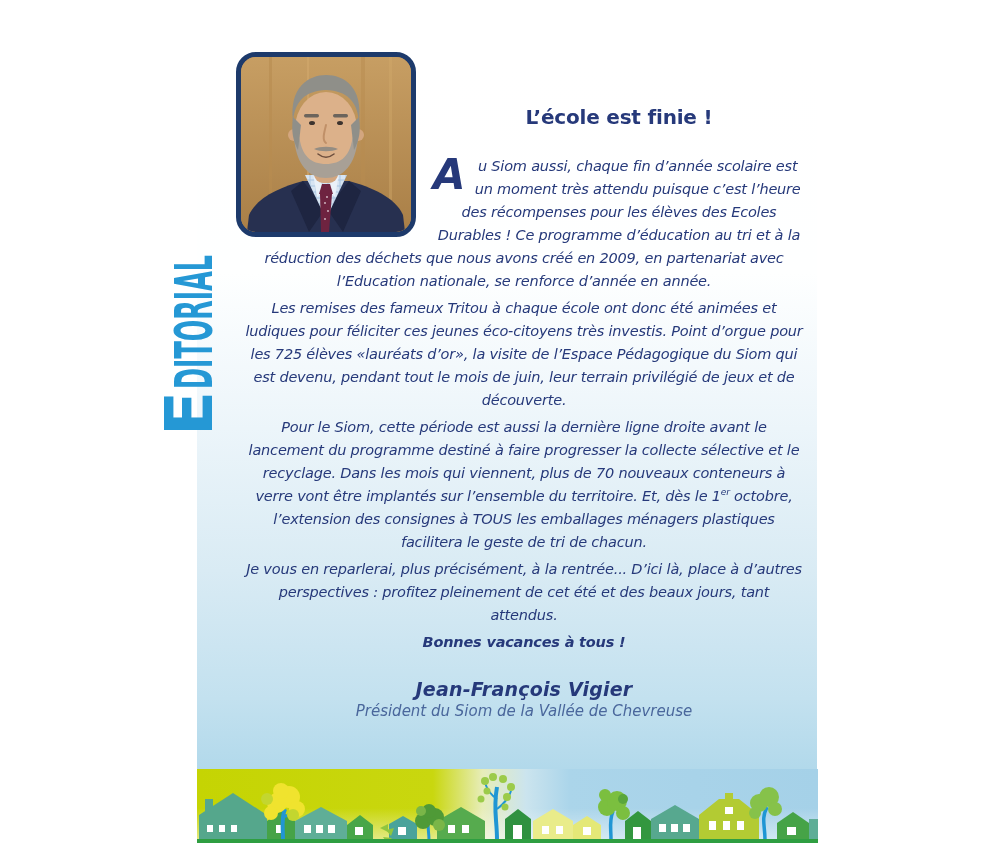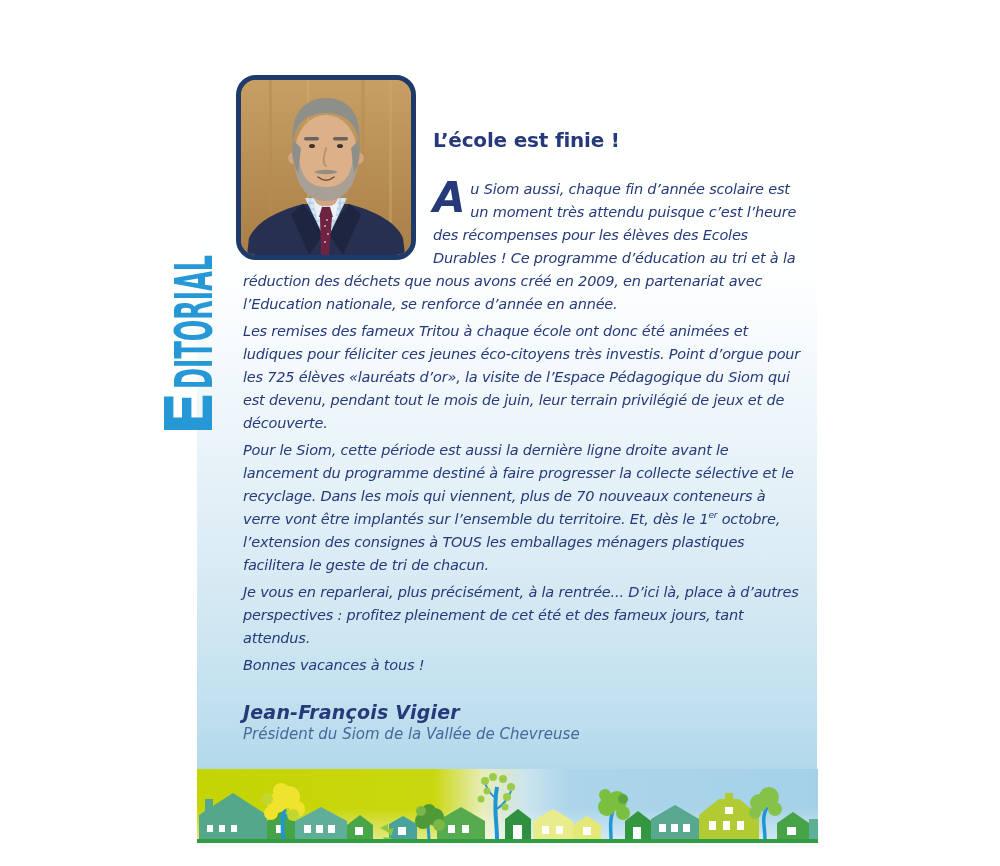--- a/index.html
+++ b/index.html
@@ -13,39 +13,39 @@
     position:relative;width:1000px;height:866px;background:#ffffff;overflow:hidden;
     font-family:"DejaVu Sans","Liberation Sans",sans-serif;
   }
   .bg-gradient{
     position:absolute;left:197px;top:60px;width:620px;height:709px;
     background:linear-gradient(180deg,#ffffff 0%,#feffff 30%,#ecf5fa 52%,#d9ebf4 72%,#c3e1ef 90%,#b2d9eb 100%);
   }
   .editorial-svg{position:absolute;left:156px;top:240px;}
   .editorial-svg text{fill:var(--accent-blue);font-family:"DejaVu Sans","Liberation Sans",sans-serif;font-weight:bold;}
   .content{
-    position:absolute;left:197px;top:72px;width:620px;box-sizing:border-box;
-    padding:0 12px 0 46px;color:var(--text-navy);
+    position:absolute;left:197px;top:49px;width:620px;box-sizing:border-box;
+    padding:0 12px 0 46px;color:var(--text-navy);text-align:center;
   }
   .photo-frame{
     float:left;width:180px;height:185px;margin:3px 17px 6px -7px;
     border:5px solid var(--photo-border);border-radius:20px;overflow:hidden;
     box-sizing:border-box;background:#b98a52;
   }
   .photo-frame svg{display:block;}
   h1.title{
     margin:55px 0 0;font-size:20px;line-height:26px;font-weight:bold;
     color:var(--text-navy);letter-spacing:-0.2px;
   }
   .body-text p{
     margin:0 0 4px;font-size:14.5px;line-height:23px;font-style:italic;
     letter-spacing:-0.2px;color:var(--text-navy);
   }
   .body-text p:first-child{margin-top:25px;}
-  .body-text p.bold{font-weight:normal;}
+  .body-text p.bold{font-weight:bold;}
   .body-text sup{font-size:9px;line-height:0;}
   .dcap{
     float:left;font-size:42px;line-height:34px;font-weight:bold;font-style:italic;
     margin:3px 5px 0 0;color:var(--text-navy);
   }
   .sig-name{
     margin-top:24px;font-size:19px;line-height:22px;font-weight:bold;font-style:italic;
     color:var(--text-navy);letter-spacing:0.2px;
   }
   .sig-role{
@@ -123,21 +123,21 @@
         <path d="M77,97 C82,101 88,101 93,97" stroke="#6e4f3e" stroke-width="1.6" fill="none" stroke-linecap="round"></path>
       </svg>
     </div>
 
     <h1 class="title">L’école est finie !</h1>
 
     <div class="body-text">
         <p class="dropcap"><span class="dcap">A</span>u Siom aussi, chaque fin d’année scolaire est un moment très attendu puisque c’est l’heure des récompenses pour les élèves des Ecoles Durables ! Ce programme d’éducation au tri et à la réduction des déchets que nous avons créé en 2009, en partenariat avec l’Education nationale, se renforce d’année en année.</p>
         <p>Les remises des fameux  Tritou  à chaque école ont donc été animées et ludiques pour féliciter ces jeunes éco-citoyens très investis. Point d’orgue pour les 725 élèves  «lauréats d’or», la visite de l’Espace Pédagogique du Siom qui est devenu, pendant tout le mois de juin, leur terrain privilégié de jeux et de découverte.</p>
         <p>Pour le Siom, cette période est aussi la dernière ligne droite avant le lancement du programme destiné à faire progresser la collecte sélective et le recyclage. Dans les mois qui viennent, plus de 70 nouveaux conteneurs à verre vont être implantés sur l’ensemble du territoire. Et, dès le 1<sup>er</sup> octobre, l’extension des consignes à TOUS les emballages ménagers plastiques facilitera le geste de tri de chacun.</p>
-        <p>Je vous en reparlerai, plus précisément, à la rentrée... D’ici là, place à d’autres perspectives : profitez pleinement de cet été et des fameux jours, tant attendus.</p>
+        <p>Je vous en reparlerai, plus précisément, à la rentrée... D’ici là, place à d’autres perspectives : profitez pleinement de cet été et des beaux jours, tant attendus.</p>
         <p class="bold">Bonnes vacances à tous !</p>
       </div>
 
     <div class="sig-name">Jean-François Vigier</div>
     <div class="sig-role">Président du Siom de la  Vallée de Chevreuse</div>
   </div>
 
   <svg class="footer-art" width="621" height="77" viewBox="0 0 621 77">
     <defs>
       <linearGradient id="sky" x1="0" y1="0" x2="1" y2="0">

